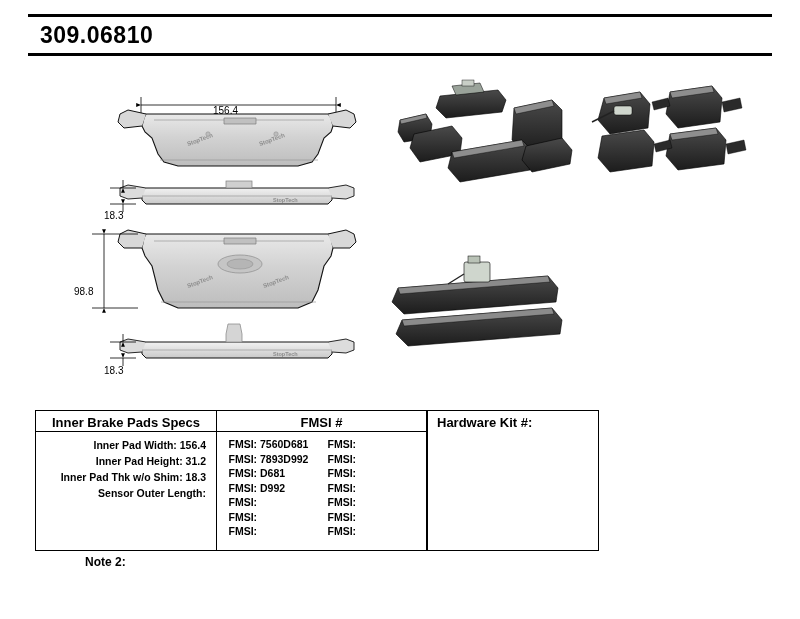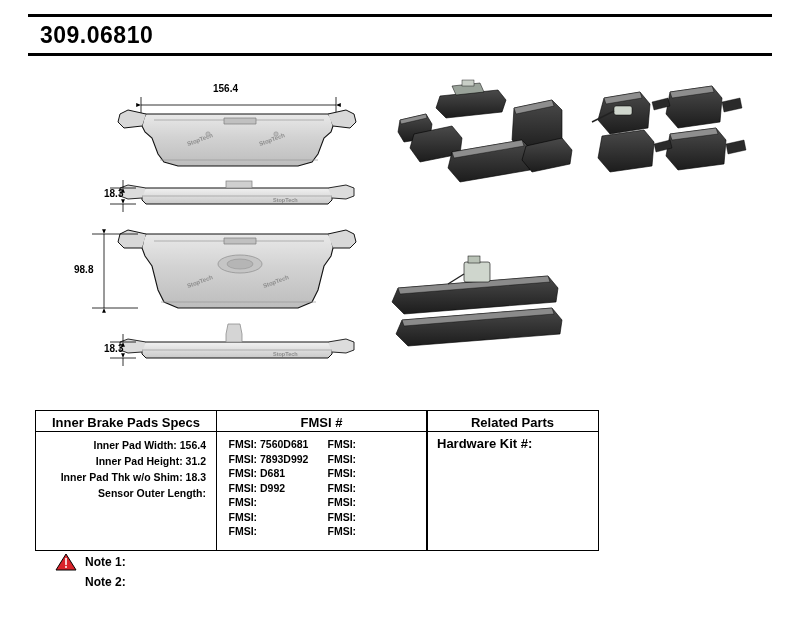--- a/index.html
+++ b/index.html
@@ -48,23 +48,24 @@
     position: absolute;
     left: 28px;
     top: 62px;
     width: 744px;
     height: 330px;
   }
 
   .dim-label {
     position: absolute;
     font-size: 10px;
-    font-weight: bold;
+    font-weight: normal;
     color: #000;
     white-space: nowrap;
+    margin-top: 22px;
   }
 
   svg.tech {
     position: absolute;
     left: 0;
     top: 0;
   }
 
   
   .tables {
@@ -369,34 +370,25 @@
           <div class="fmsi-row">FMSI:</div>
           <div class="fmsi-row">FMSI:</div>
           <div class="fmsi-row">FMSI:</div>
           <div class="fmsi-row">FMSI:</div>
         </div>
       </div>
     </div>
   </div>
 
   <div class="tbl t-rel">
-    <div class="hd">Related Parts</div>
     <div class="body">
       <div class="rel-row">Hardware Kit #:</div>
     </div>
   </div>
 
 </div>
 
 <div class="notes">
-  <div class="note-line">
-    <svg class="warn-icon" viewBox="0 0 22 18">
-      <path d="M11,1 L21,17 L1,17 Z" fill="#d9232a" stroke="#000" stroke-width="1"></path>
-      <path d="M11,5.5 L11,11.5" stroke="#fff" stroke-width="1.6" stroke-linecap="round"></path>
-      <circle cx="11" cy="14" r="1" fill="#fff"></circle>
-    </svg>
-    <span class="note-text">Note 1:</span>
-  </div>
   <div class="note-line">
     <span class="warn-spacer"></span>
     <span class="note-text">Note 2:</span>
   </div>
 </div>
 
 </body></html>

